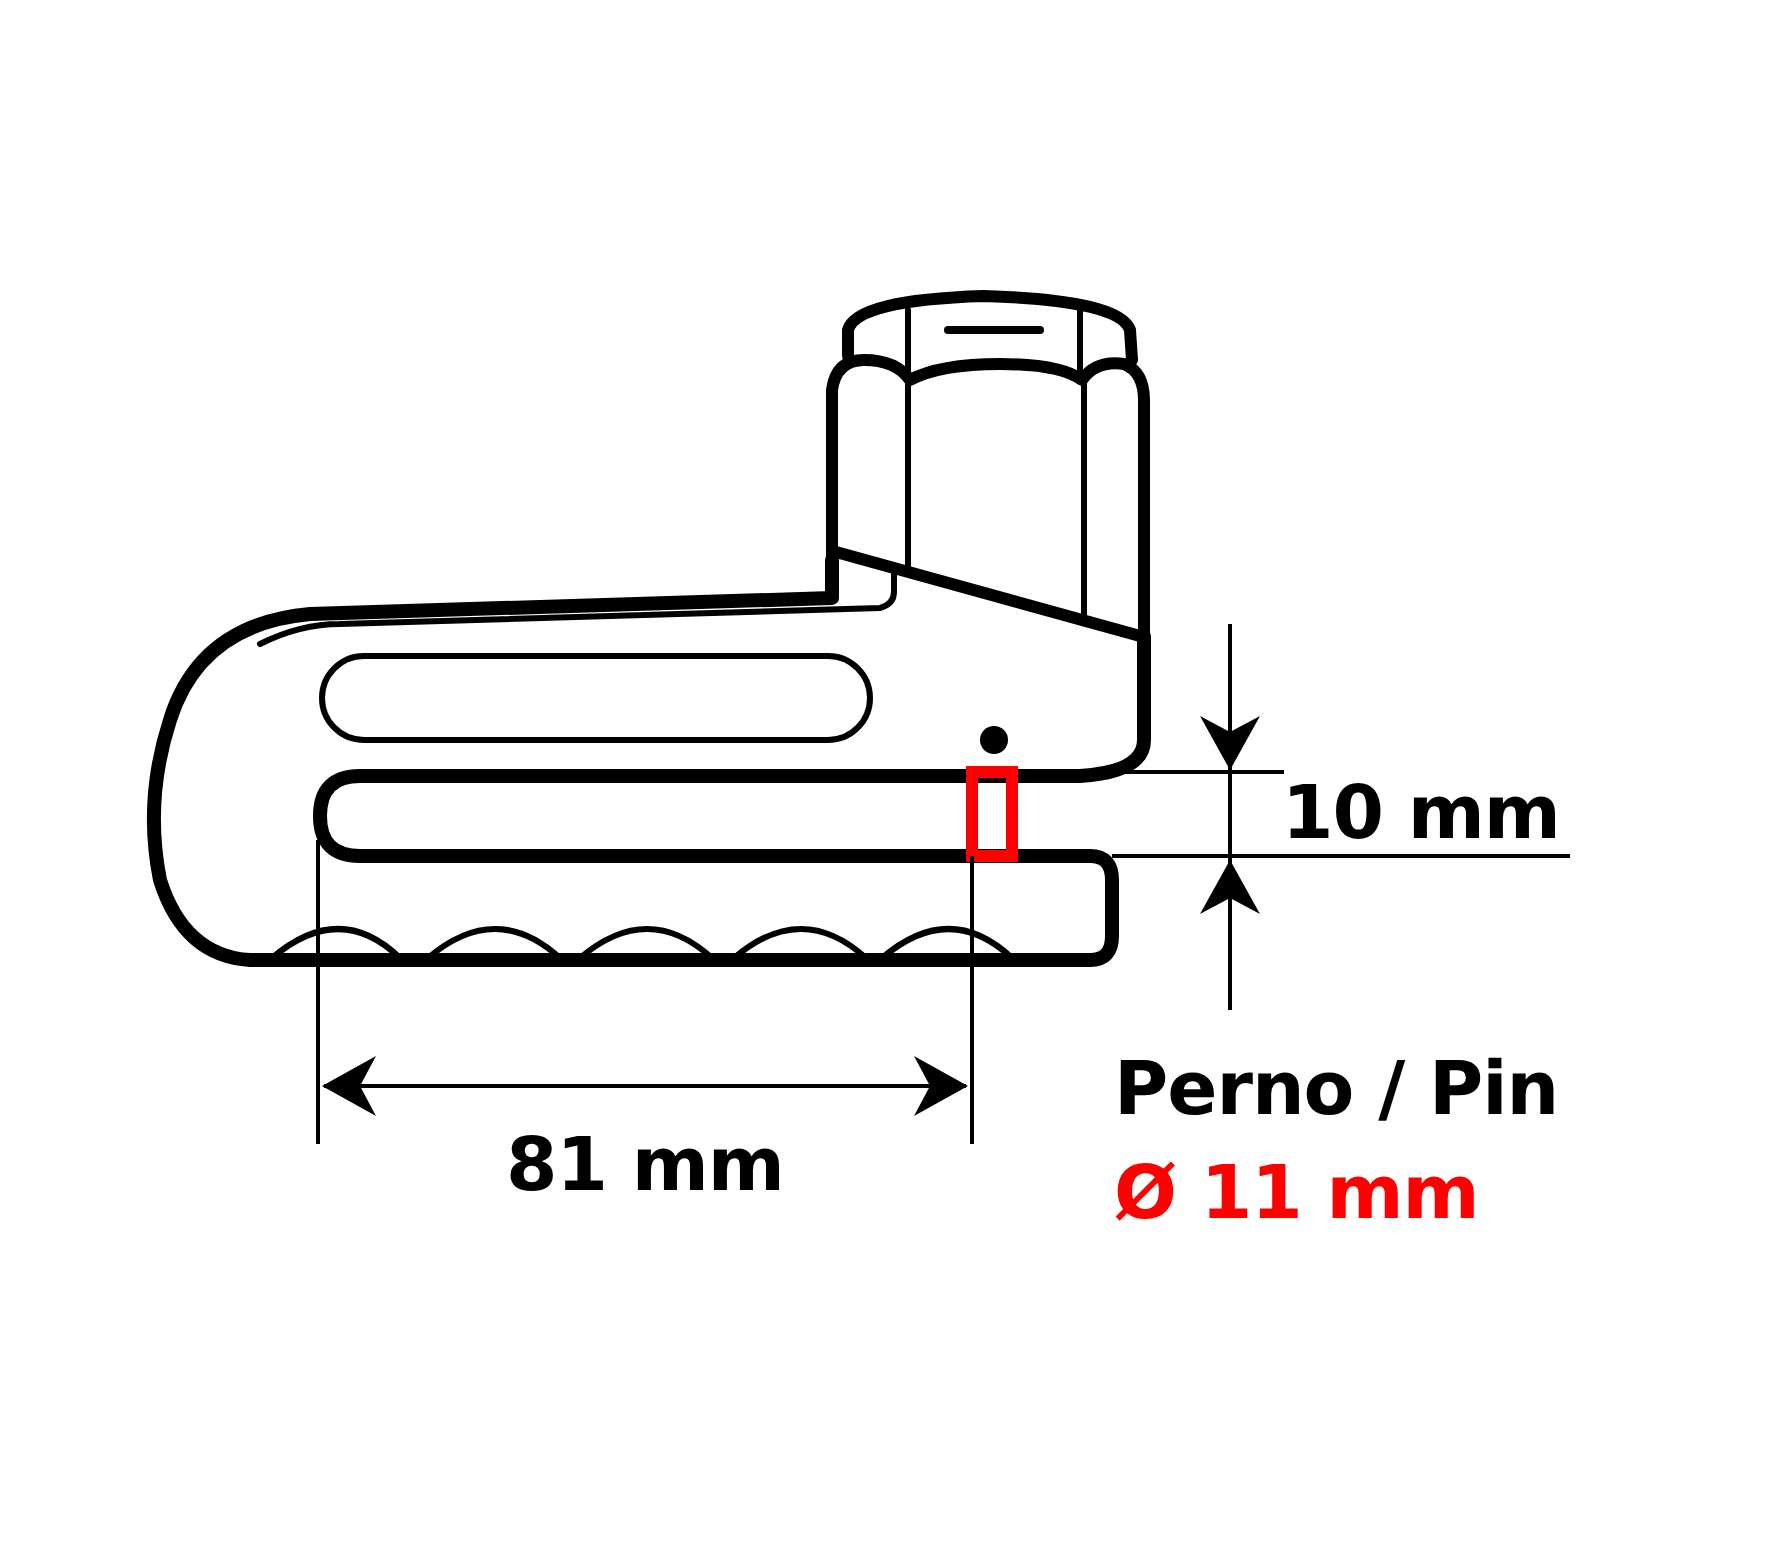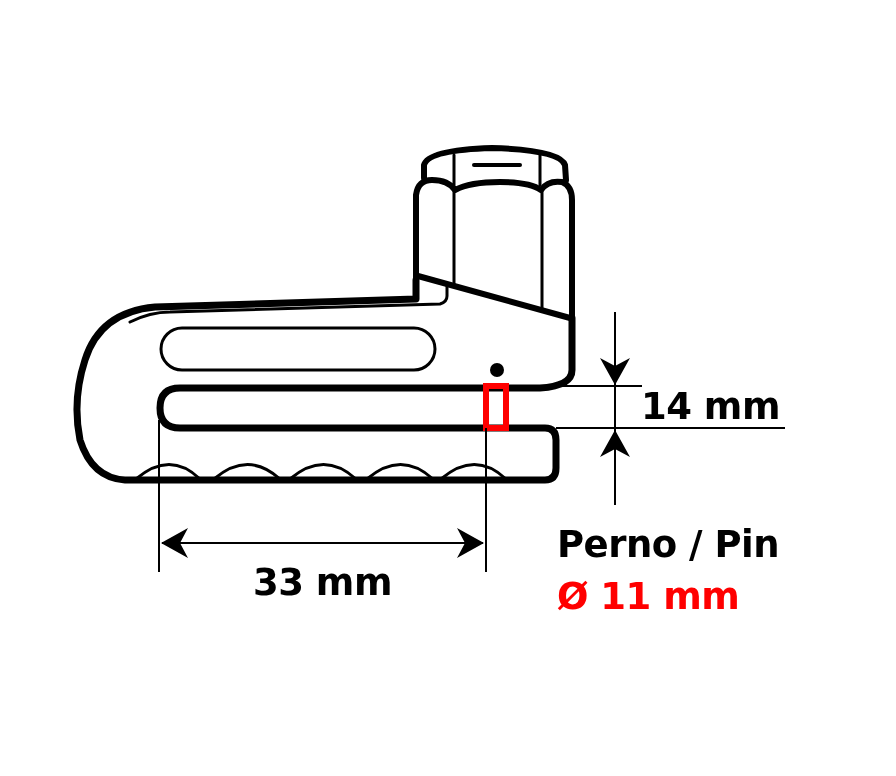--- a/index.html
+++ b/index.html
@@ -62,16 +62,16 @@
 
   <g stroke="#000" fill="#000">
     <line x1="159" y1="420" x2="159" y2="572" stroke-width="2"></line>
     <line x1="486" y1="428" x2="486" y2="572" stroke-width="2"></line>
     <line x1="162" y1="543" x2="483" y2="543" stroke-width="2"></line>
     <path d="M188,528 L161,543 L188,558 L180,543 Z" stroke="none"></path>
     <path d="M457,528 L484,543 L457,558 L465,543 Z" stroke="none"></path>
   </g>
 </svg>
 
-<div id="lbl-height" class="lbl">14 mm</div>
-<div id="lbl-width" class="lbl">33 mm</div>
+<div id="lbl-height" class="lbl">10 mm</div>
+<div id="lbl-width" class="lbl">81 mm</div>
 <div id="lbl-pin" class="lbl">Perno / Pin</div>
 <div id="lbl-pin-d" class="lbl" style="color: rgb(255, 0, 0);">Ø 11 mm</div>
 
 </body></html>

